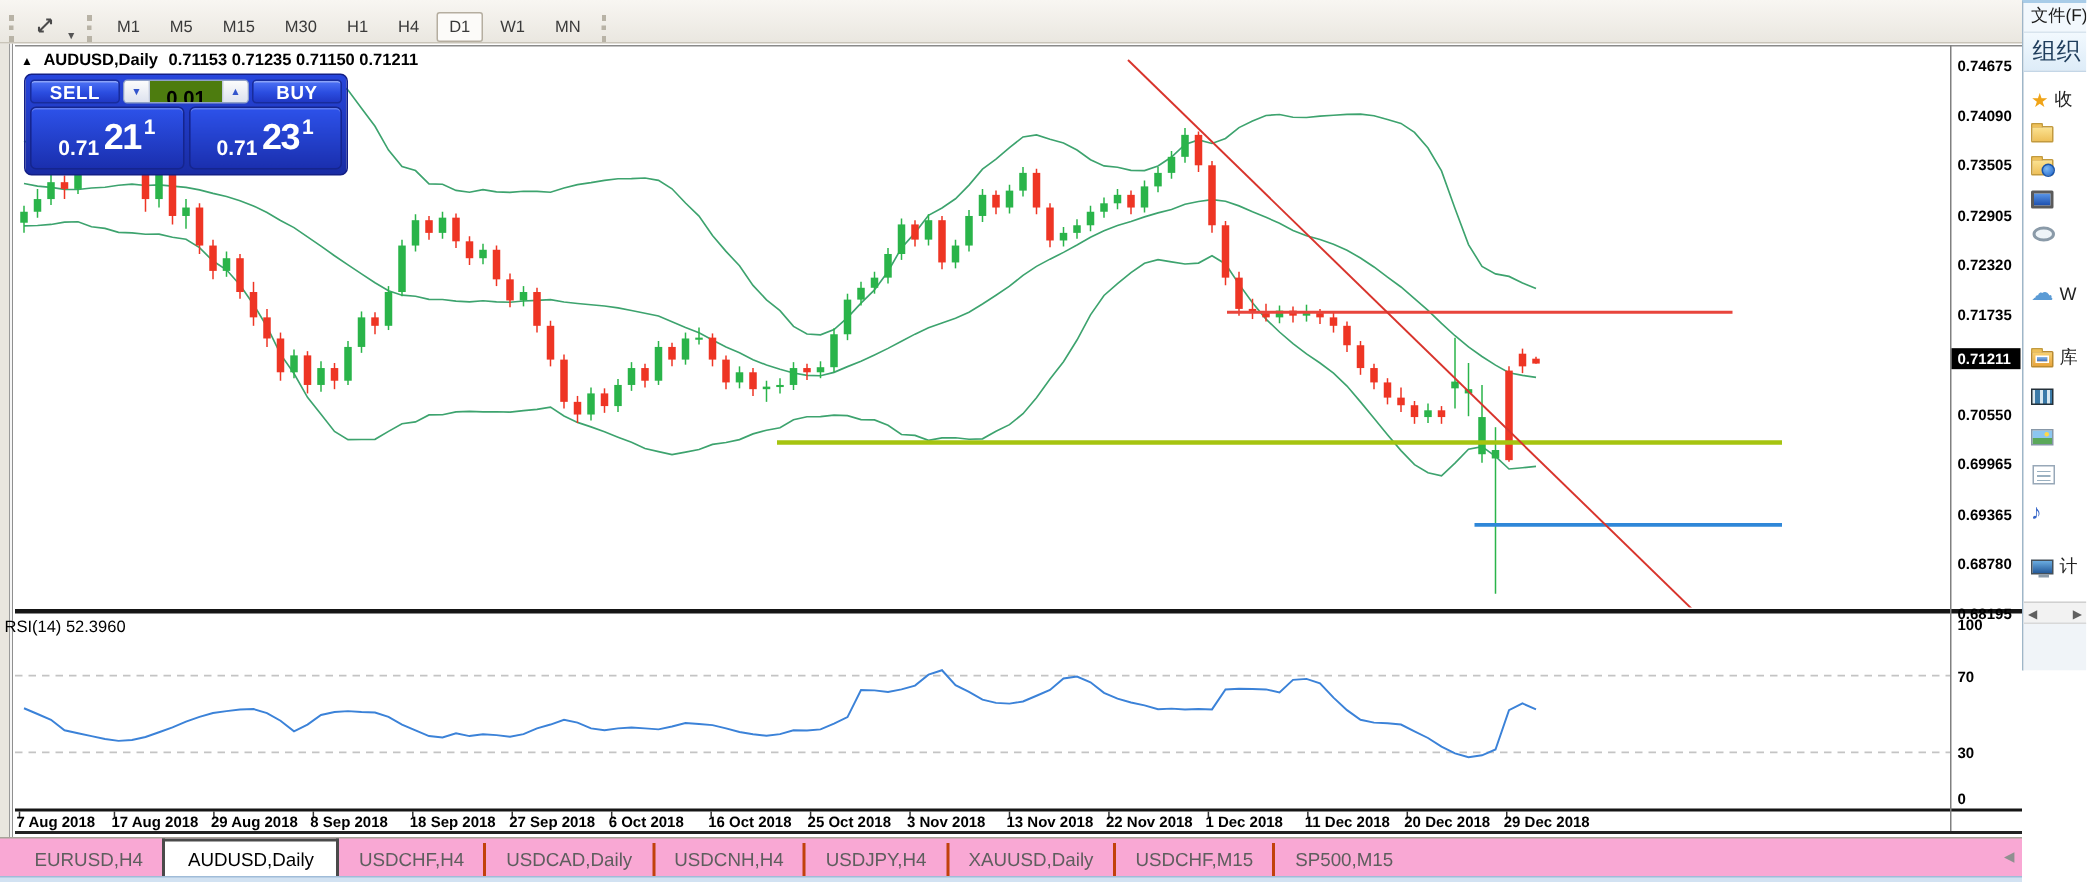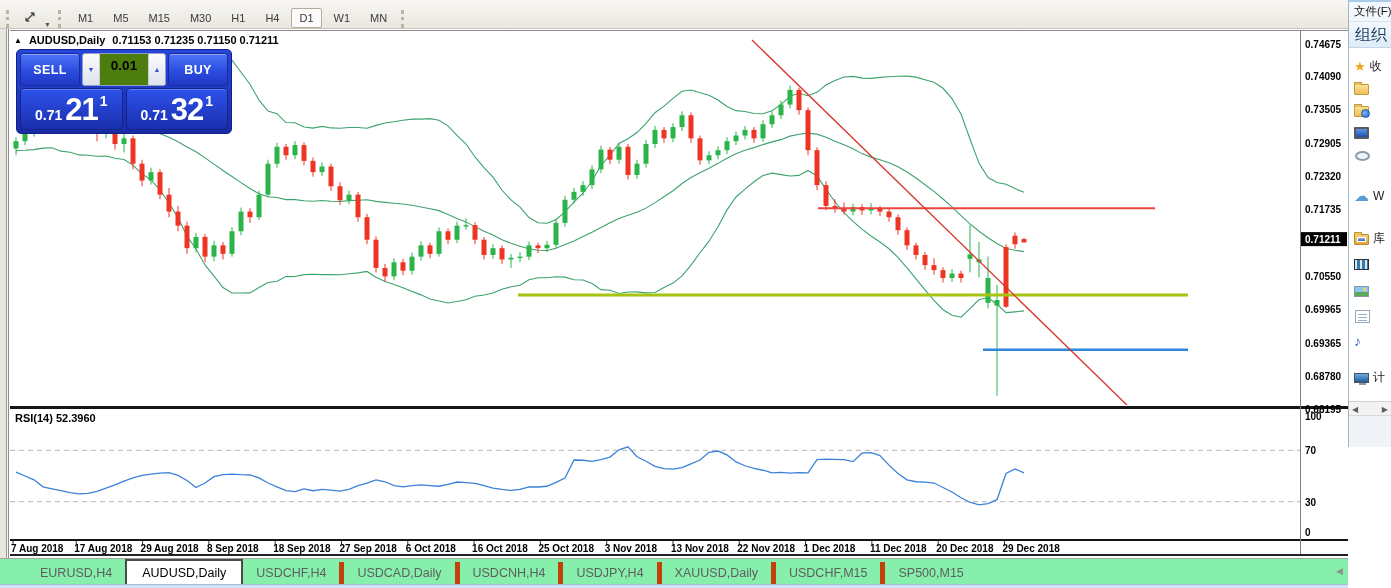--- a/index.html
+++ b/index.html
@@ -16,46 +16,46 @@
   .caret{font-size:7px;color:#555;margin:0 3px 0 0}
   .tf-btn{padding:3px 7px;font-size:11px;color:#3a3a3a;border:1px solid transparent;border-radius:2px;margin:0 2px;background:transparent;font-family:inherit}
   .tf-btn.active{background:#fcfbf9;border-color:#b5aea0}
   
   #gutter{position:absolute;left:0;top:29px;width:10px;height:559px;
     background:linear-gradient(90deg,#e9e6df 0 6px,#9a9a9a 6px 7px,#f6f6f6 7px 8px,#8f8f8f 8px 9px,#ffffff 9px 10px)}
   #chart-host{position:absolute;left:10px;top:30px;width:1338px;height:408px;z-index:1}
   #chart-title{position:absolute;left:14px;top:34px;z-index:3;display:flex;align-items:center;gap:7px;
     font-size:11px;font-weight:bold;color:#000;white-space:nowrap}
   #chart-title .tri{font-size:8px}
-  #rsi-label{position:absolute;left:15px;top:412px;z-index:3;font-size:11px;font-weight:bold;color:#000}
+  #rsi-label{position:absolute;left:3px;top:412px;z-index:3;font-size:11px;font-weight:normal;color:#000}
   
   #trade-panel{position:absolute;left:16px;top:49px;width:216px;z-index:4;
     background:linear-gradient(#2746dc,#192ca4);border:1px solid #131f86;border-radius:5px;padding:3px;box-sizing:border-box}
-  .tp-row1{display:flex;gap:2px;height:33px}
+  .tp-row1{display:flex;gap:2px;height:16px}
   .btn-trade{flex:0 0 60px;background:linear-gradient(#4f74f6 0%,#2b4de0 55%,#2038c4 100%);
     border:1px solid #182c9c;border-radius:3px;color:#fff;font-size:12.5px;font-weight:bold;letter-spacing:.4px;
     box-shadow:inset 0 1px 0 rgba(255,255,255,.35);font-family:inherit}
   .spin-wrap{flex:1;display:flex;background:#fff;border:1px solid #8fa0c8;border-radius:3px;overflow:hidden}
   .spin-btn{width:17px;background:linear-gradient(#fcfcfc,#dde2ee);border:none;color:#3355cc;font-size:7px;
     display:flex;align-items:center;justify-content:center;padding:0;font-family:inherit}
   .spin-btn.dn{border-right:1px solid #c4ccde}
   .spin-btn.up{border-left:1px solid #c4ccde}
   .vol{flex:1;text-align:center;font-size:13.5px;font-weight:bold;line-height:23px;color:#000;background:#4d7c0f}
   .tp-row2{margin-top:2px;display:flex;gap:3px;height:42px}
   .price-half{flex:1;border-radius:4px;background:linear-gradient(#2d52ea,#1a2fae);border:1px solid #15258e;
     box-shadow:inset 0 1px 0 rgba(255,255,255,.25);display:flex;align-items:center;justify-content:center;color:#fff}
   .p-small{font-size:14px;font-weight:bold;margin:12px 3px 0 0}
-  .p-big{font-size:31px;font-weight:bold;letter-spacing:-1px;line-height:1}
+  .p-big{font-size:24px;font-weight:bold;letter-spacing:-1px;line-height:1}
   .p-sup{font-size:14px;font-weight:bold;margin:-16px 0 0 2px}
   
   #tabs{position:absolute;left:0;top:558px;width:1348px;height:26px;box-sizing:border-box;
-    background:#86efac;border-top:1px solid #a8a49a;display:flex;align-items:stretch;padding-left:27px;z-index:5}
+    background:#f9a8d4;border-top:1px solid #a8a49a;display:flex;align-items:stretch;padding-left:10px;z-index:5}
   .tab{display:flex;align-items:center;padding:0 13px;font-size:12.5px;color:#5e5e5e;margin-top:3px;white-space:nowrap}
   .tab.active{background:#fff;border:2px solid #4a4a4a;border-bottom:none;color:#000;margin-top:0;padding:0 15px;z-index:2}
-  .tab:not(.active)+.tab:not(.active){border-left:5px solid #c2410c}
+  .tab:not(.active)+.tab:not(.active){border-left:2px solid #c2410c}
   #tab-scroll{position:absolute;right:48px;top:566px;font-size:9px;color:#909090;z-index:5}
   #status-strip{position:absolute;left:0;top:584px;width:1348px;height:4px;background:#d2e2f2;border-top:1px solid #a0bcd8;z-index:5}
   
   #explorer{position:absolute;right:0;top:0;width:43px;height:447px;box-sizing:border-box;background:#fff;
     border-left:1px solid #9fb6c8;border-top:2px solid #a8cce8;overflow:hidden;z-index:10;font-size:12px}
   .exp-menu{height:19px;line-height:19px;background:#f2f8fd;border-bottom:1px solid #d8e4ee;padding-left:5px;
     color:#1a1a1a;font-size:11.5px;white-space:nowrap}
   .exp-org{height:25px;line-height:25px;background:linear-gradient(#f2f9fe,#ddecf8);border-bottom:1px solid #c4d6e6;
     padding-left:6px;color:#1f3d5c;font-size:16px;white-space:nowrap}
   .exp-nav{padding-top:8px}
@@ -447,21 +447,21 @@
     <button class="btn-trade">BUY</button>
   </div>
   <div class="tp-row2">
     <div class="price-half">
       <span class="p-small">0.71</span>
       <span class="p-big">21</span>
       <span class="p-sup">1</span>
     </div>
     <div class="price-half">
       <span class="p-small">0.71</span>
-      <span class="p-big">32</span>
+      <span class="p-big">23</span>
       <span class="p-sup">1</span>
     </div>
   </div>
 </div>
 
 <div id="rsi-label">RSI(14) 52.3960</div>
 
 <div id="tabs">
     <div class="tab">EURUSD,H4</div>
     <div class="tab active">AUDUSD,Daily</div>

